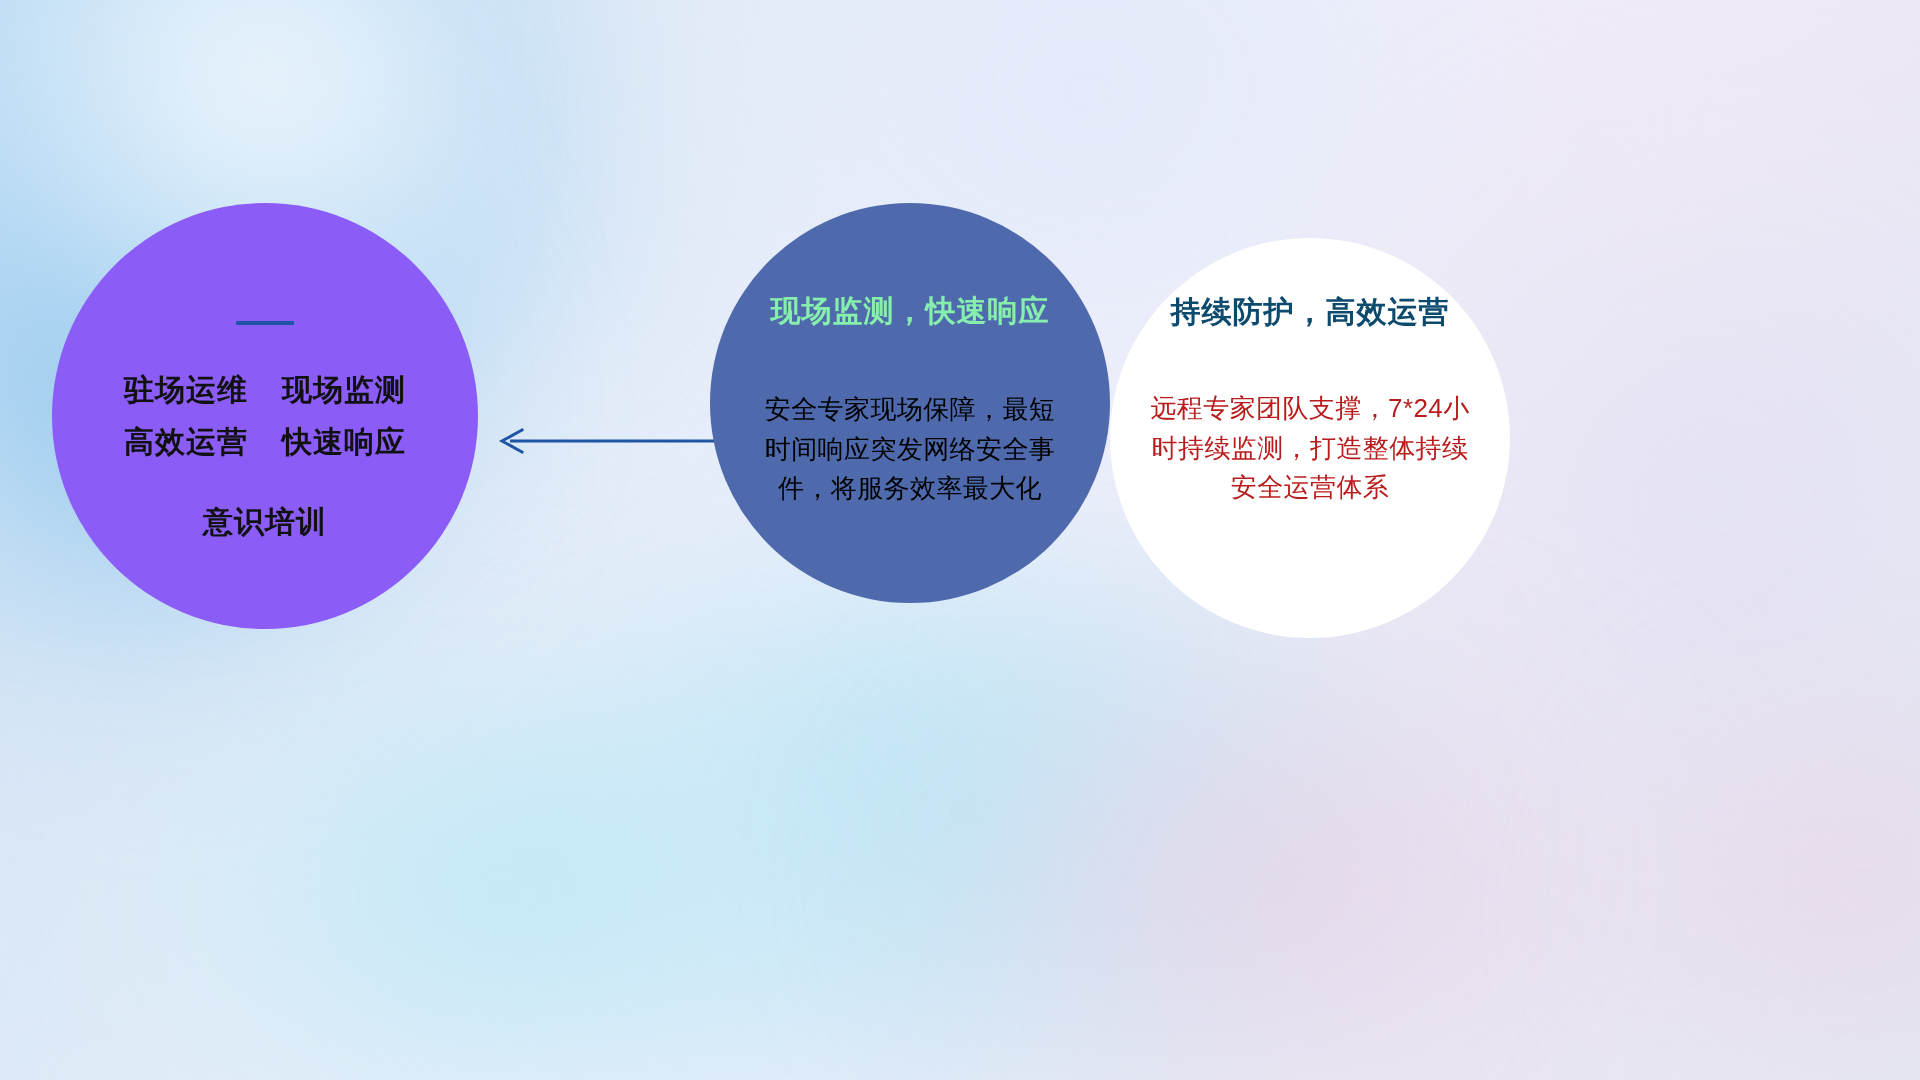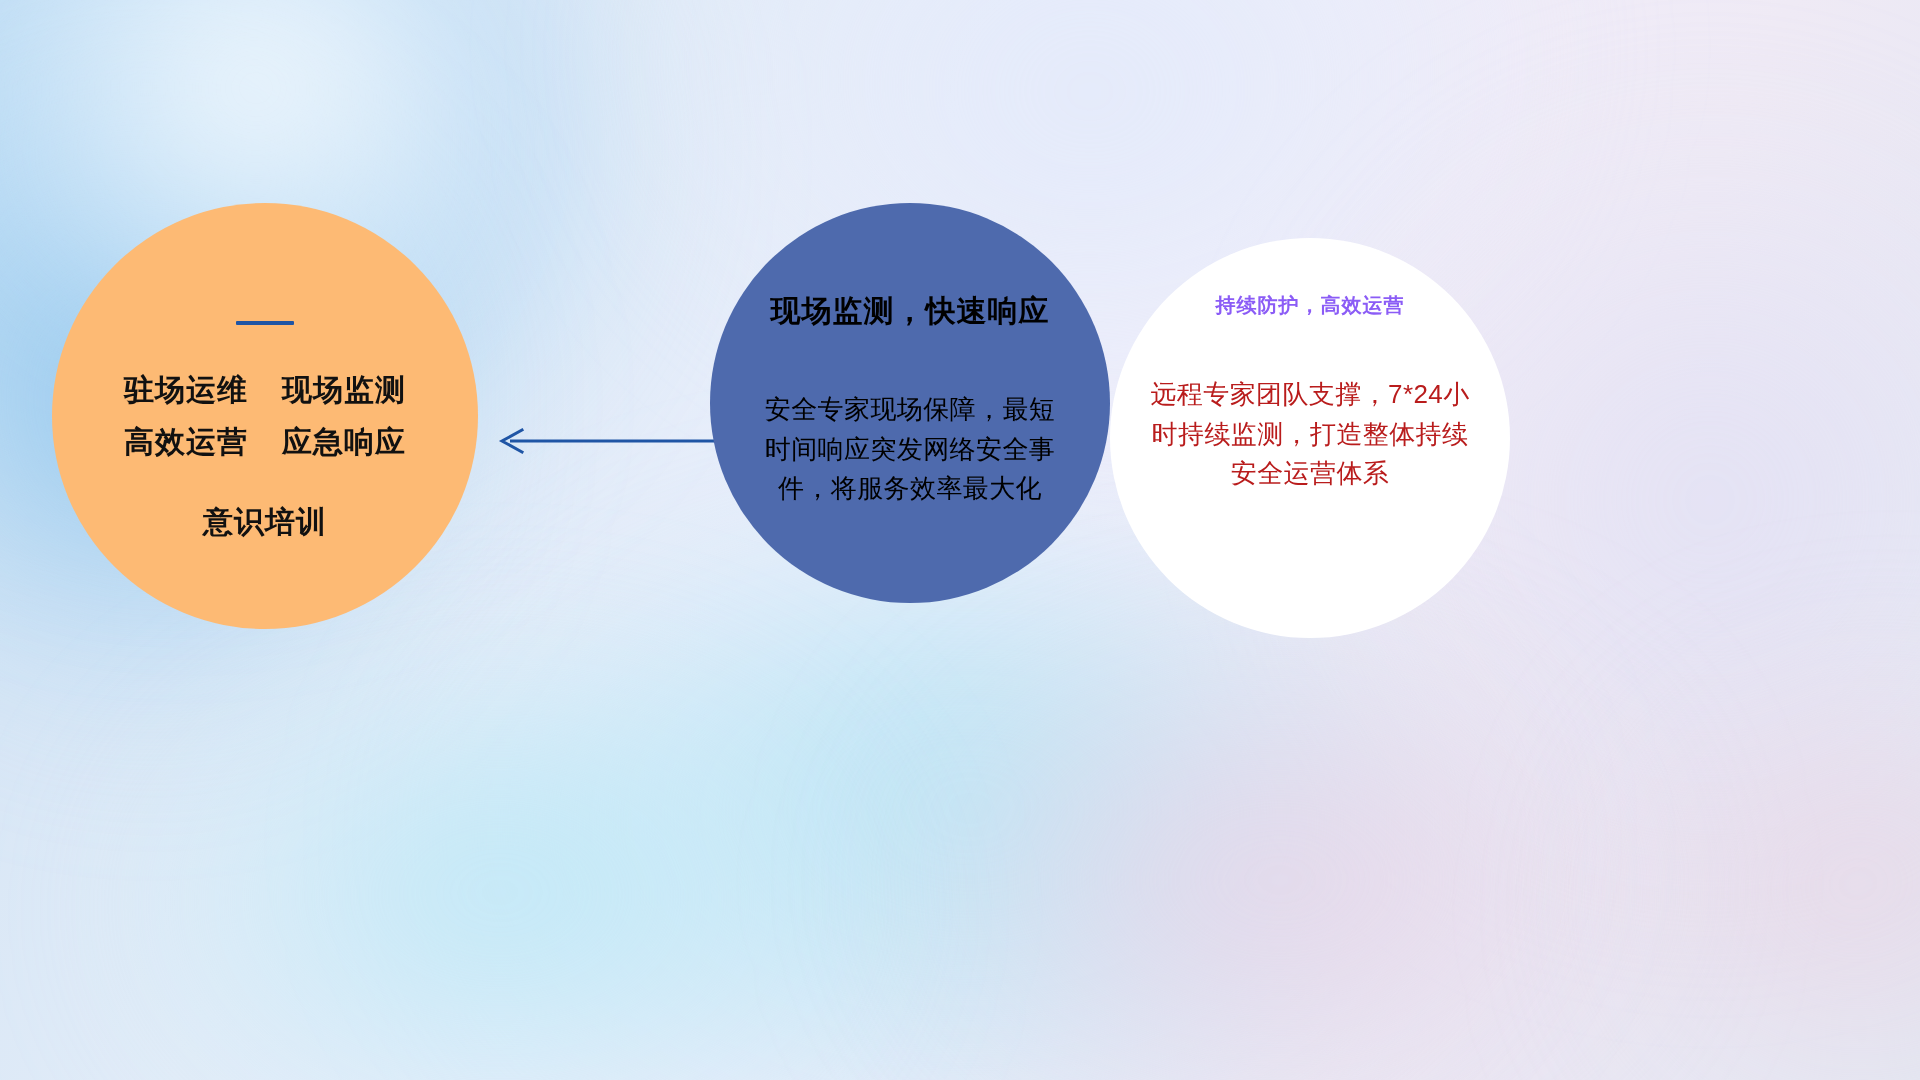--- a/index.html
+++ b/index.html
@@ -110,21 +110,21 @@
     align-items: center;
     justify-content: flex-start;
   }
 
   
   .circle-left {
     left: 52px;
     top: 203px;
     width: 426px;
     height: 426px;
-    background: #fdba74;
+    background: #8b5cf6;
     z-index: 3;
   }
   .left-inner {
     width: 100%;
     margin-top: 118px;
     display: flex;
     flex-direction: column;
     align-items: center;
   }
   .left-divider {
@@ -158,21 +158,21 @@
   .circle-mid {
     left: 710px;
     top: 203px;
     width: 400px;
     height: 400px;
     background: #4e6aad;
     z-index: 4;
   }
   .mid-title {
     margin-top: 88px;
-    color: #000000;
+    color: #86efac;
     font-size: 30px;
     font-weight: 700;
     letter-spacing: 1px;
     white-space: nowrap;
     text-align: center;
   }
   .mid-body {
     margin-top: 58px;
     color: #000000;
     font-size: 26px;
@@ -187,22 +187,22 @@
   .circle-right {
     left: 1110px;
     top: 238px;
     width: 400px;
     height: 400px;
     background: #ffffff;
     z-index: 5;
   }
   .right-title {
     margin-top: 54px;
-    color: #8b5cf6;
-    font-size: 20px;
+    color: #0c4a6e;
+    font-size: 30px;
     font-weight: 700;
     letter-spacing: 1px;
     white-space: nowrap;
     text-align: center;
   }
   .right-body {
     margin-top: 56px;
     color: #b91c1c;
     font-size: 26px;
     font-weight: 400;
@@ -236,21 +236,21 @@
   <div class="circle circle-left">
     <div class="left-inner">
       <div class="left-divider"></div>
       <div class="left-rows">
         <div class="left-row">
           <span>驻场运维</span>
           <span>现场监测</span>
         </div>
         <div class="left-row">
           <span>高效运营</span>
-          <span>应急响应</span>
+          <span>快速响应</span>
         </div>
         <div class="left-row single">
           <span>意识培训</span>
         </div>
       </div>
     </div>
   </div>
 
   <div class="circle circle-mid">
     <div class="mid-title">现场监测，快速响应</div>

